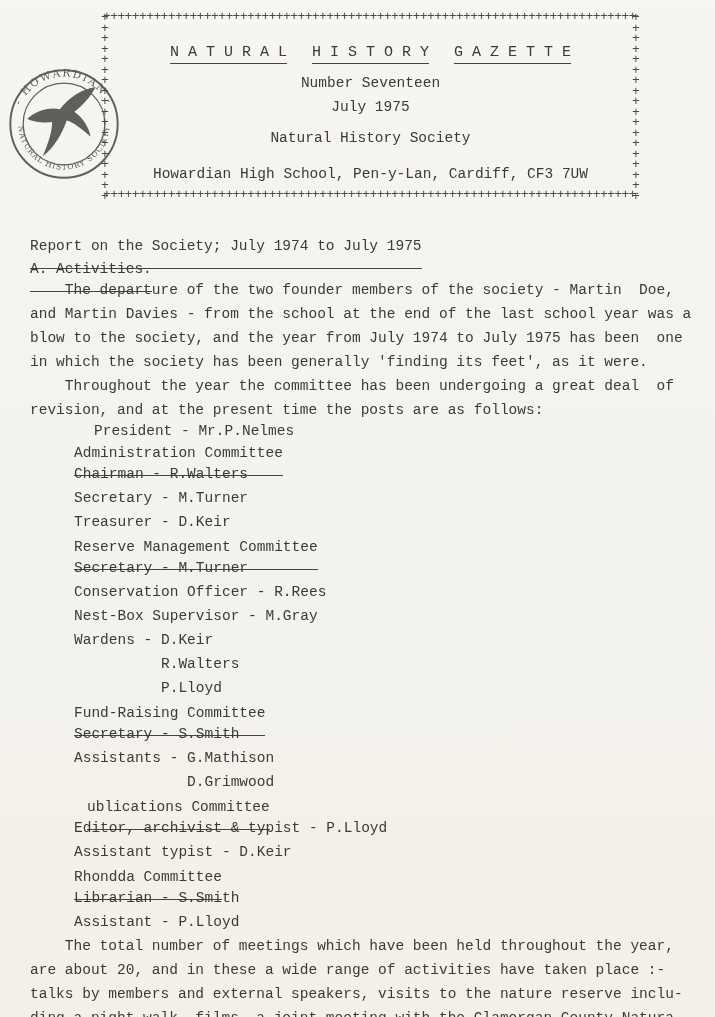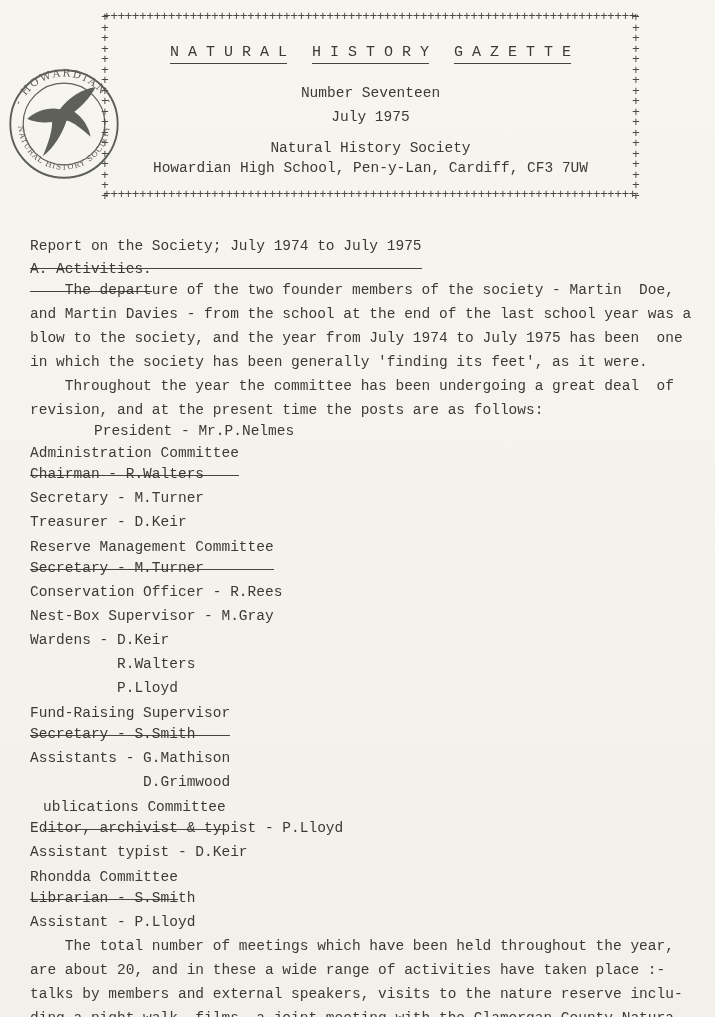--- a/index.html
+++ b/index.html
@@ -34,40 +34,40 @@
   .box-content {
     position: absolute; left: 12px; right: 12px; top: 14px; bottom: 14px;
     display: flex; flex-direction: column; align-items: center;
   }
   .gz-title { margin-top: 21px; font-size: 15px; white-space: nowrap; }
   .gz-title span {
     border-bottom: 1.5px solid #45443f; padding-bottom: 2px;
   }
   .gz-title span + span { margin-left: 16px; }
   .box-line { line-height: 17px; white-space: nowrap; }
-  .issue   { margin-top: 24px; }
+  .issue   { margin-top: 14px; }
   .date    { margin-top: 7px; }
   .society { margin-top: 14px; }
-  .address { margin-top: 3px; }
+  .address { margin-top: 19px; }
 
   
   .stamp { position: absolute; left: 7px; top: 67px; width: 114px; height: 114px; opacity: 0.88; }
   .stamp text { font-family: "DejaVu Serif", serif; fill: #4a4a44; }
 
   
   .doc { position: absolute; left: 30px; top: 238px; right: 8px; }
   .h-line { line-height: 17px; white-space: nowrap; }
   .u { border-bottom: 1.2px solid #45443f; padding-bottom: 14px; }
   .mt6 { margin-top: 6px; }
   pre.block {
     margin: 0; font: inherit; line-height: 24px; white-space: pre;
   }
   .para1 { margin-top: 6px; }
   .president { margin-top: 1px; line-height: 17px; margin-left: 64px; }
-  .committee { margin-top: 5px; }
+  .committee { margin-top: 5px; margin-left: 44px; }
   .committee .h-line { margin-bottom: 0; }
   .committee pre.block { margin-top: 0; }
   .committee.indent .u { margin-left: 13px; }
   .closing { margin-top: 3px; line-height: 15.2px; }
 </style>
 </head>
 <body>
 
 <div class="page">
 
@@ -143,21 +143,21 @@
       <pre class="block">Secretary - M.Turner
 Conservation Officer - R.Rees
 Nest-Box Supervisor - M.Gray
 Wardens - D.Keir
           R.Walters
           P.Lloyd</pre>
     </div>
 
     <div class="committee">
       <div class="h-line">
-        <span class="u">Fund-Raising Supervisor</span>
+        <span class="u">Fund-Raising Committee</span>
       </div>
       <pre class="block">Secretary - S.Smith
 Assistants - G.Mathison
              D.Grimwood</pre>
     </div>
 
     <div class="committee indent">
       <div class="h-line">
         <span class="u">ublications Committee</span>
       </div>

